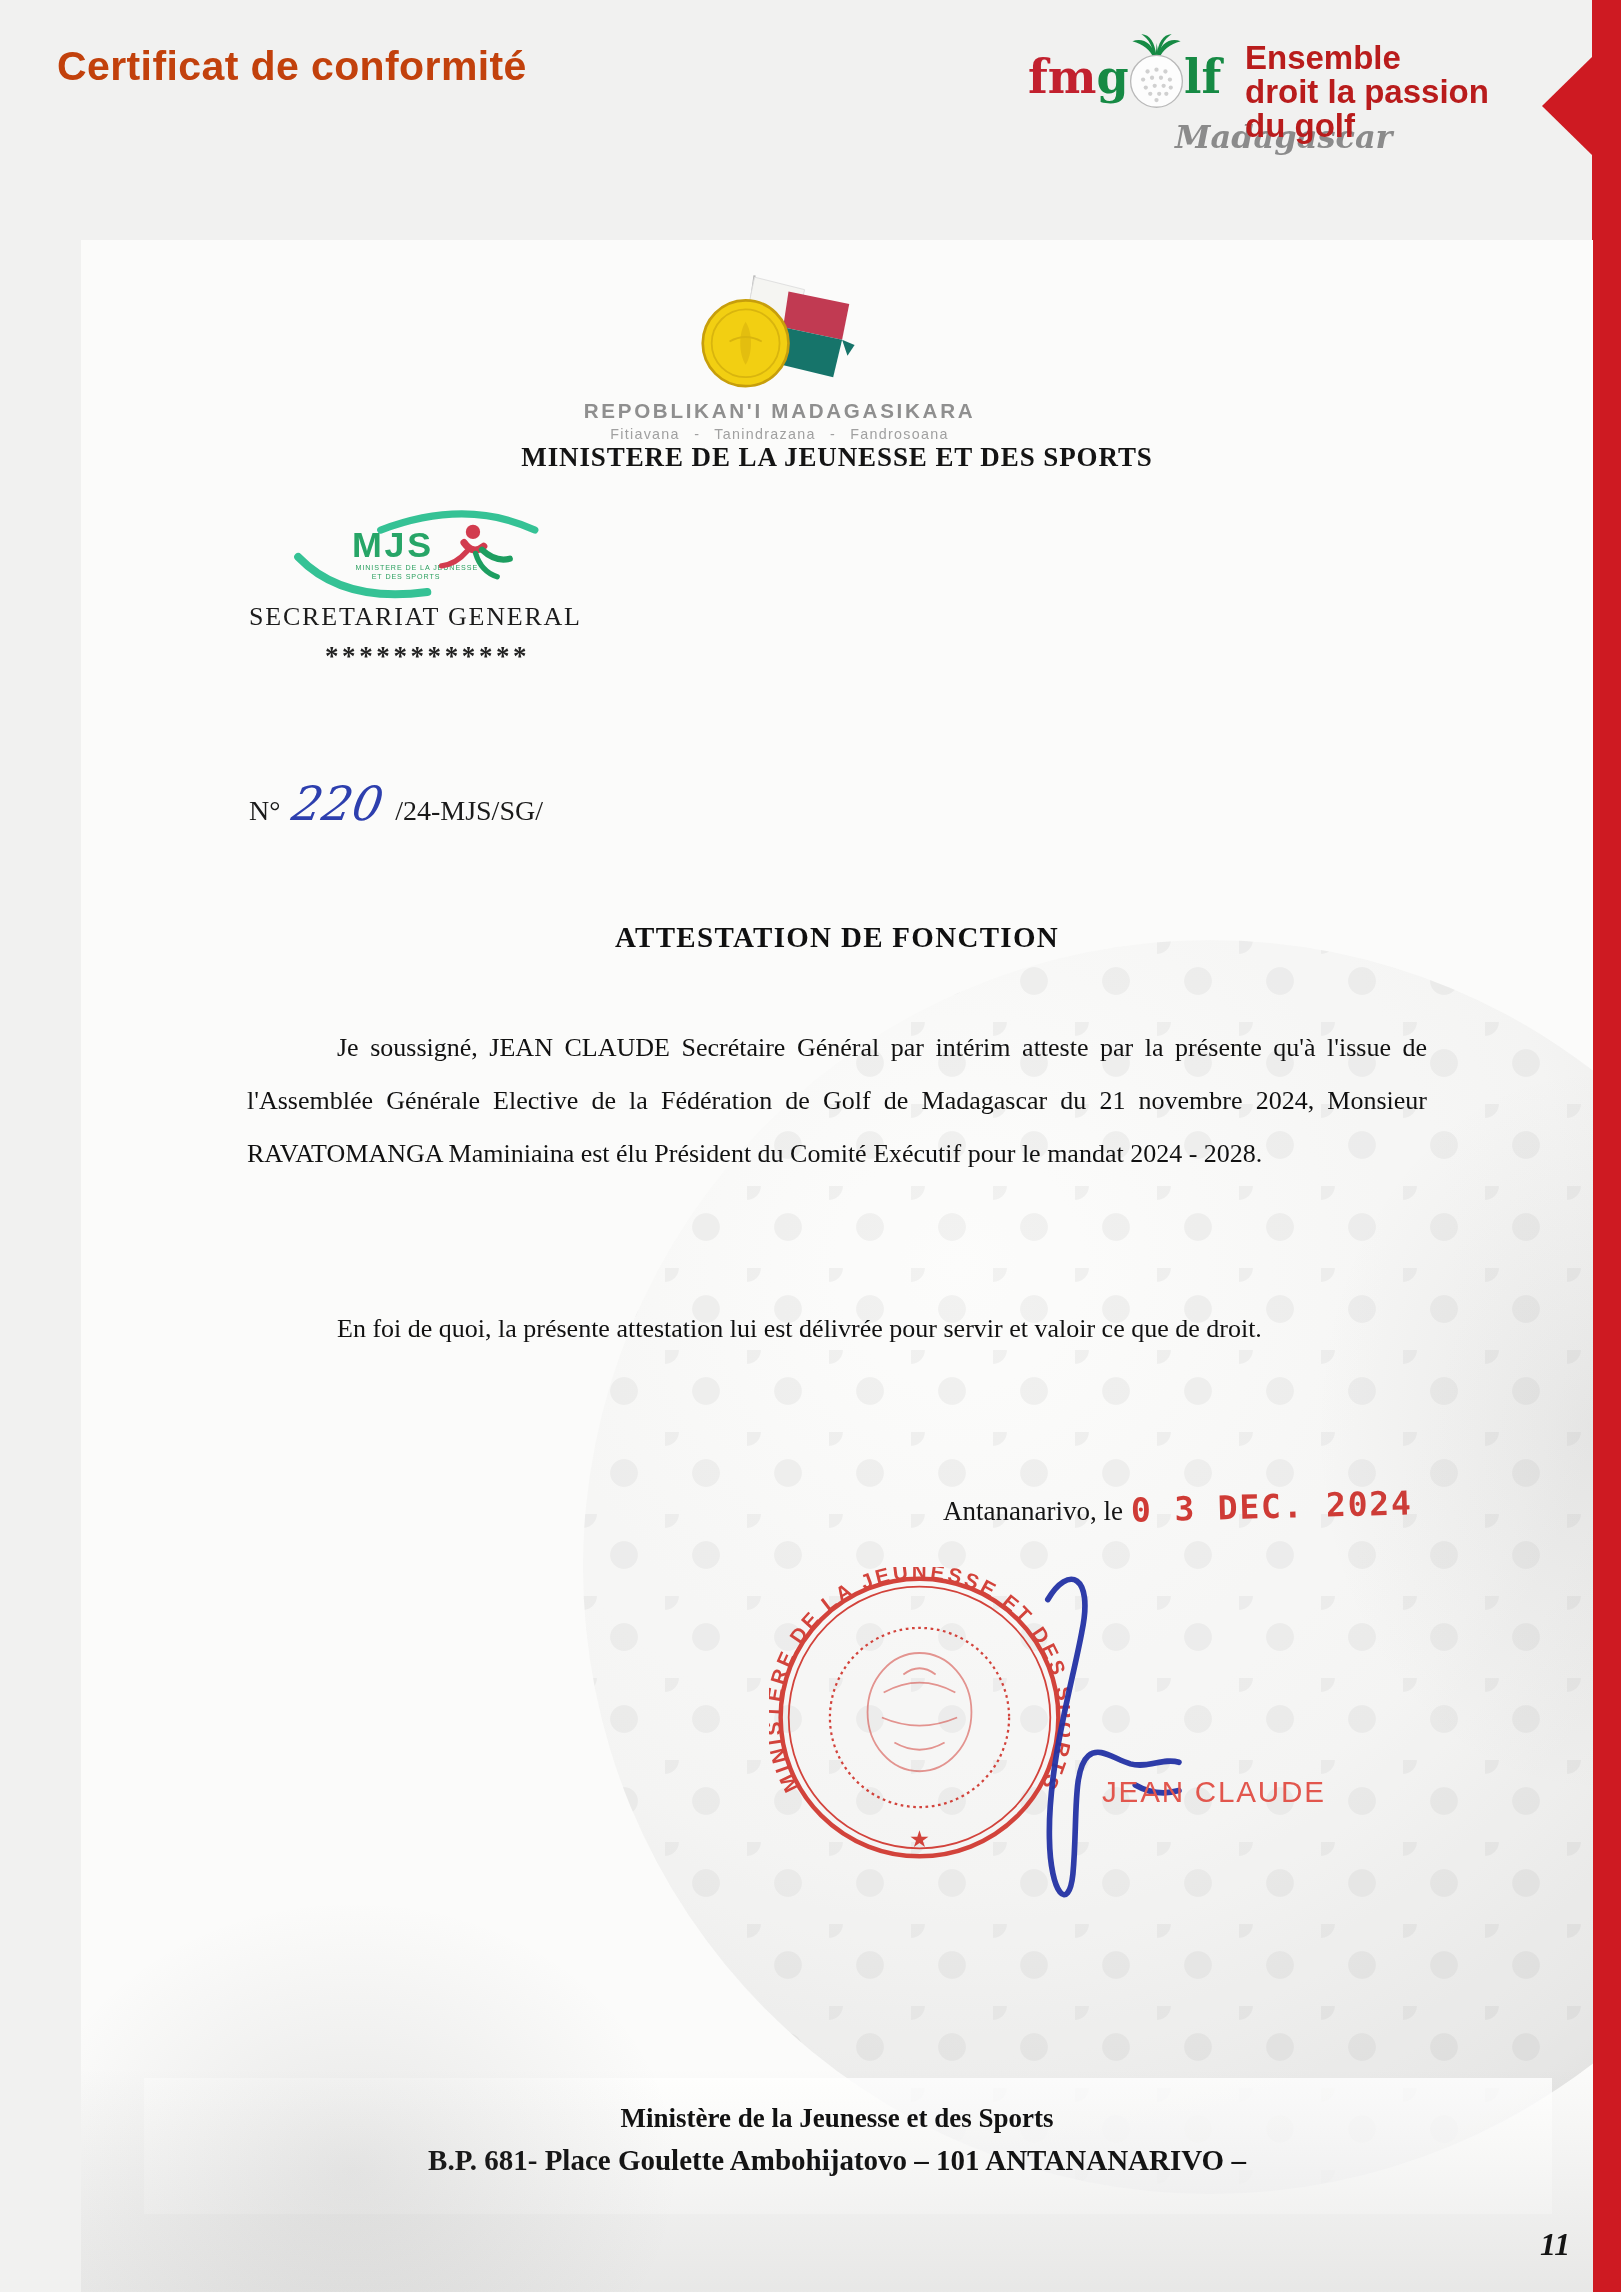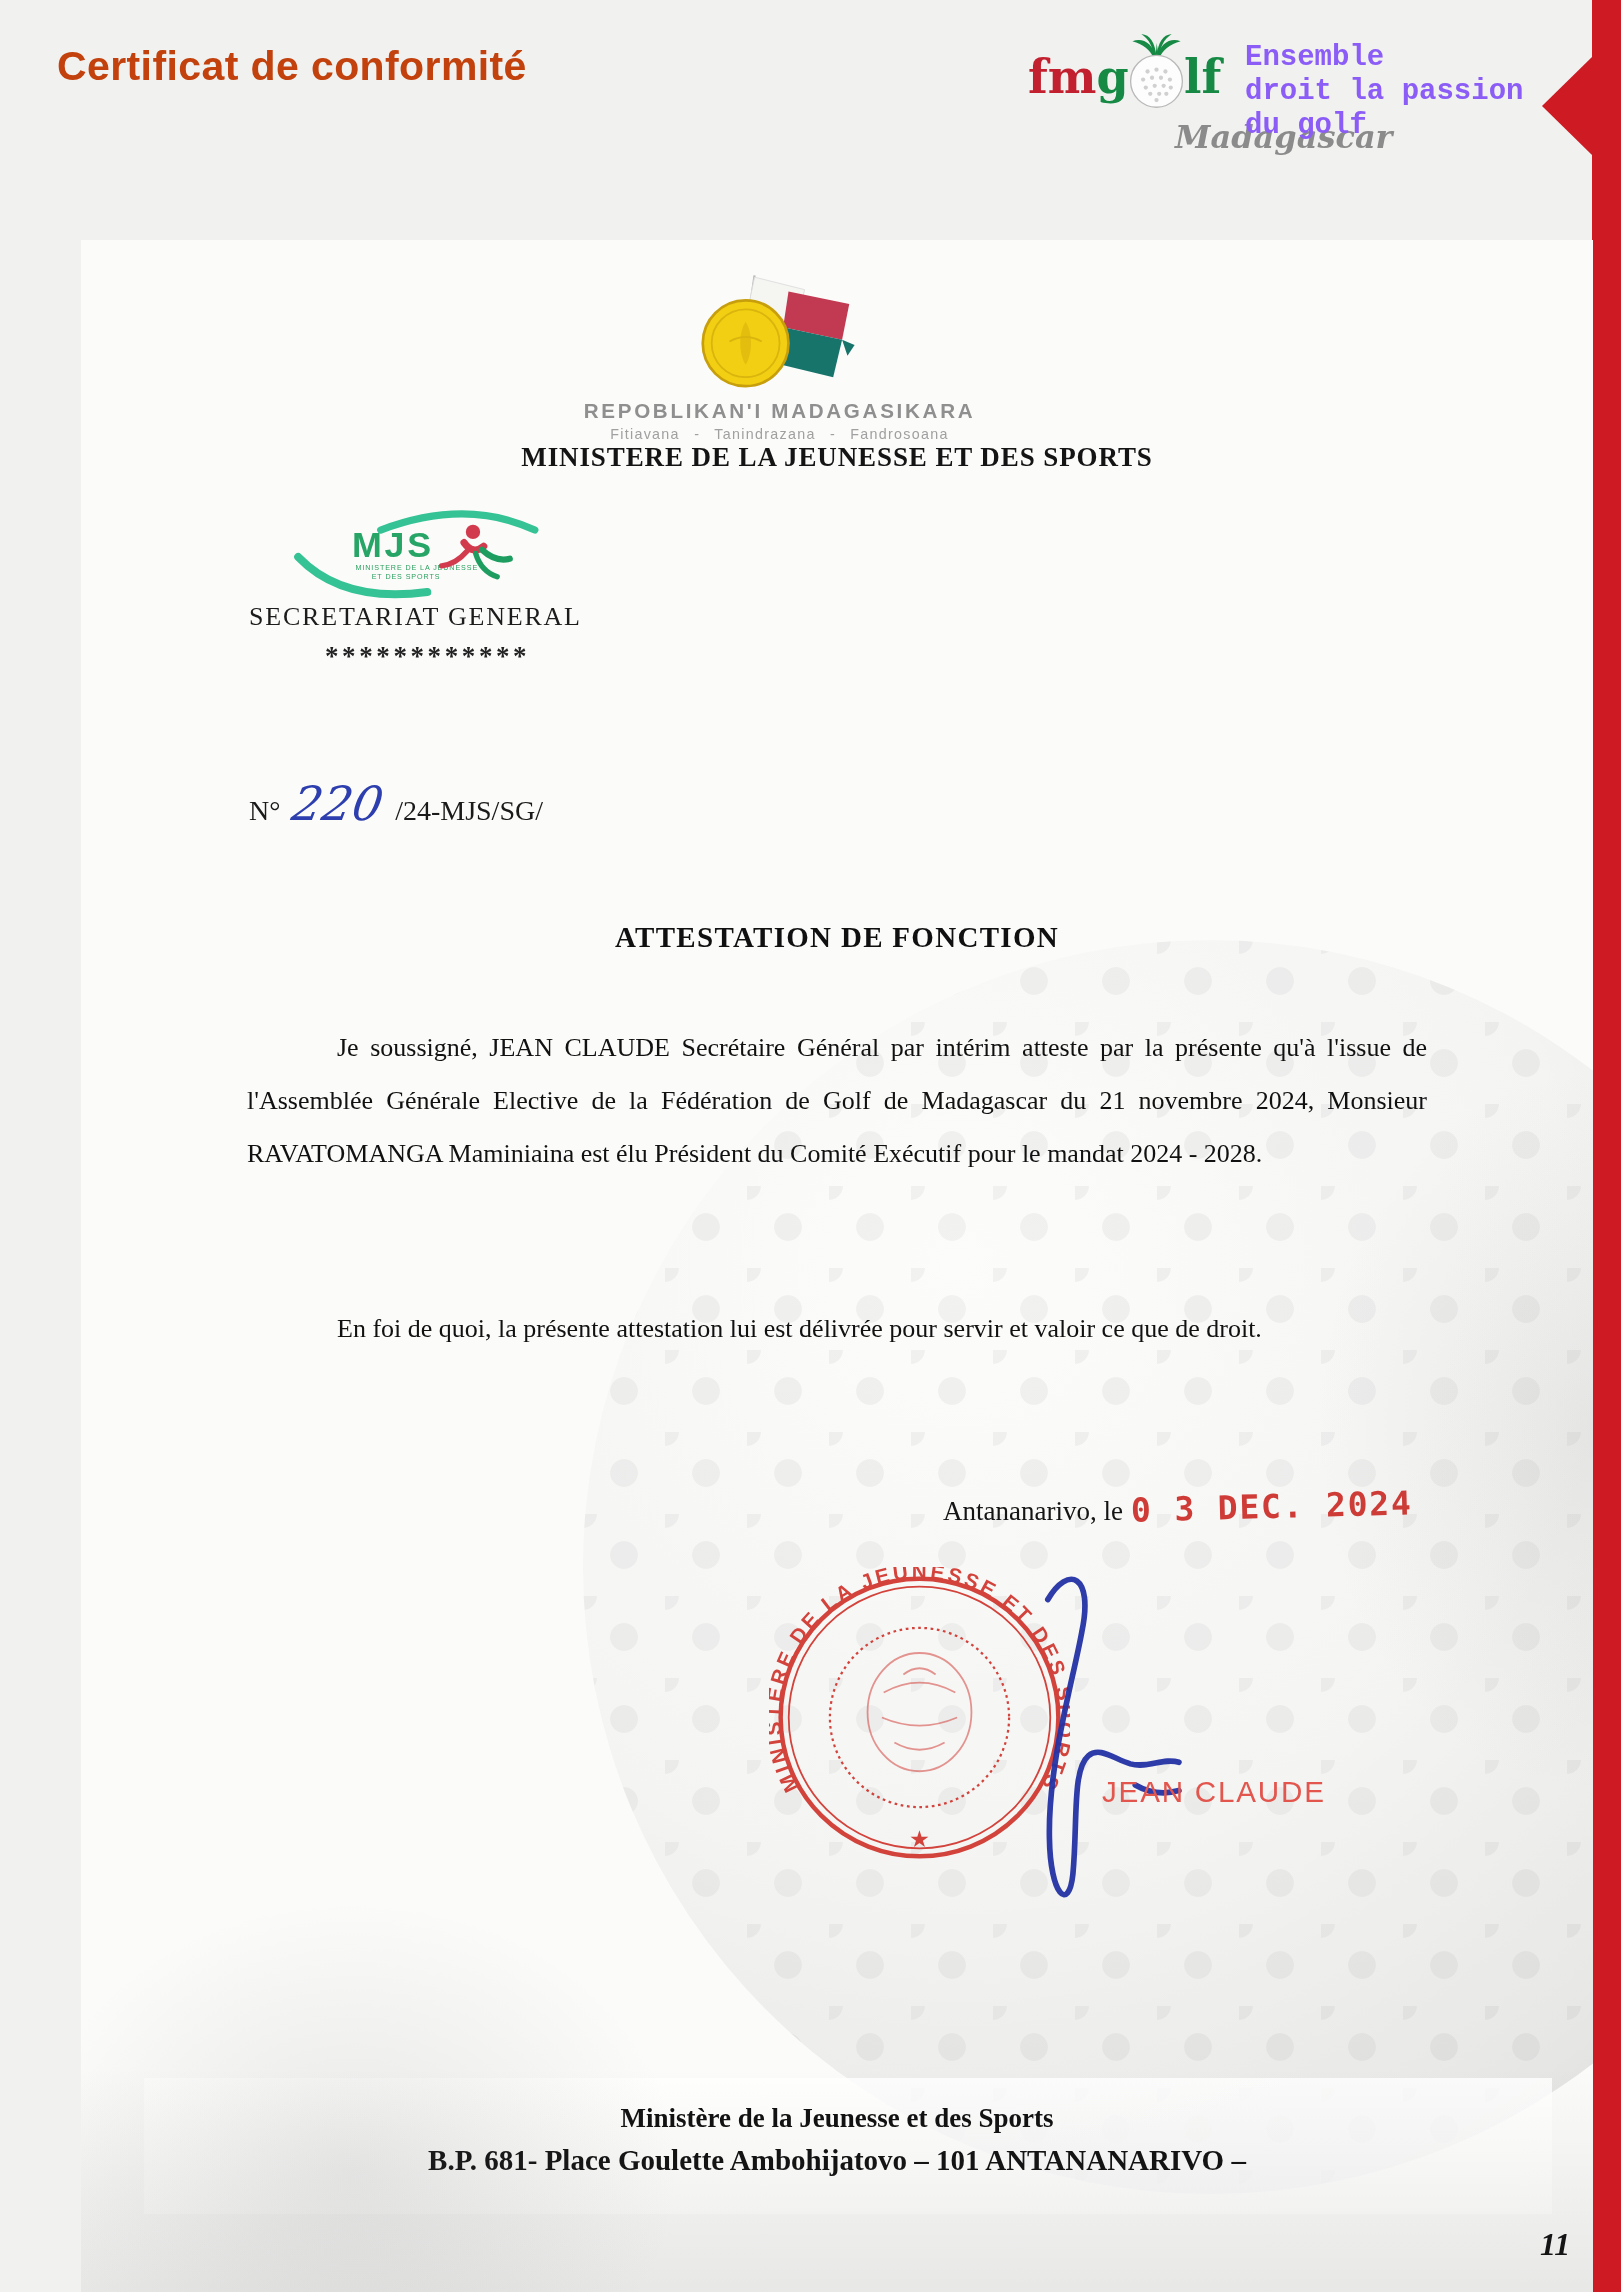--- a/index.html
+++ b/index.html
@@ -15,22 +15,22 @@
     font-family:"Liberation Sans", sans-serif;
     font-size:41px;font-weight:bold;color:#c2410c;letter-spacing:0.4px;
   }
   .fmgolf{position:absolute;left:1028px;top:34px;width:502px;height:134px;}
   .fmgolf-word{position:absolute;left:0;top:0;font-family:"DejaVu Serif", serif;font-size:46px;line-height:70px;white-space:nowrap;}
   .fm{color:#c2202e;font-weight:bold;}
   .gl{color:#168a44;font-weight:bold;}
   .ballwrap{display:inline-block;width:59px;height:75px;vertical-align:-16px;margin:0 -1.8px;}
   .fmgolf-country{position:absolute;left:147px;top:84px;font-family:"DejaVu Serif", serif;
     font-style:italic;font-weight:bold;font-size:32px;color:#8b8b8b;}
-  .tagline{position:absolute;left:217px;top:7.2px;font-family:Liberation Mono, monospace;
-    font-weight:bold;font-size:29px;line-height:34px;color:#8b5cf6;}
+  .tagline{position:absolute;left:217px;top:7.2px;font-family:Liberation Sans, sans-serif;
+    font-weight:bold;font-size:33px;line-height:34px;color:#b91c1c;}
   .red-bar{position:absolute;left:1592px;top:0;width:29px;height:2293px;background:#ce1a22;}
   .red-arrow{position:absolute;left:1542px;top:56px;width:0;height:0;
     border-top:50px solid transparent;border-bottom:50px solid transparent;border-right:51px solid #ce1a22;}
   
   .paper{
     position:absolute;left:81px;top:240px;width:1512px;height:2053px;
     background:#fbfbfa;overflow:hidden;
   }
   .golfball{
     position:absolute;left:502px;top:700px;width:1254px;height:1254px;border-radius:50%;

